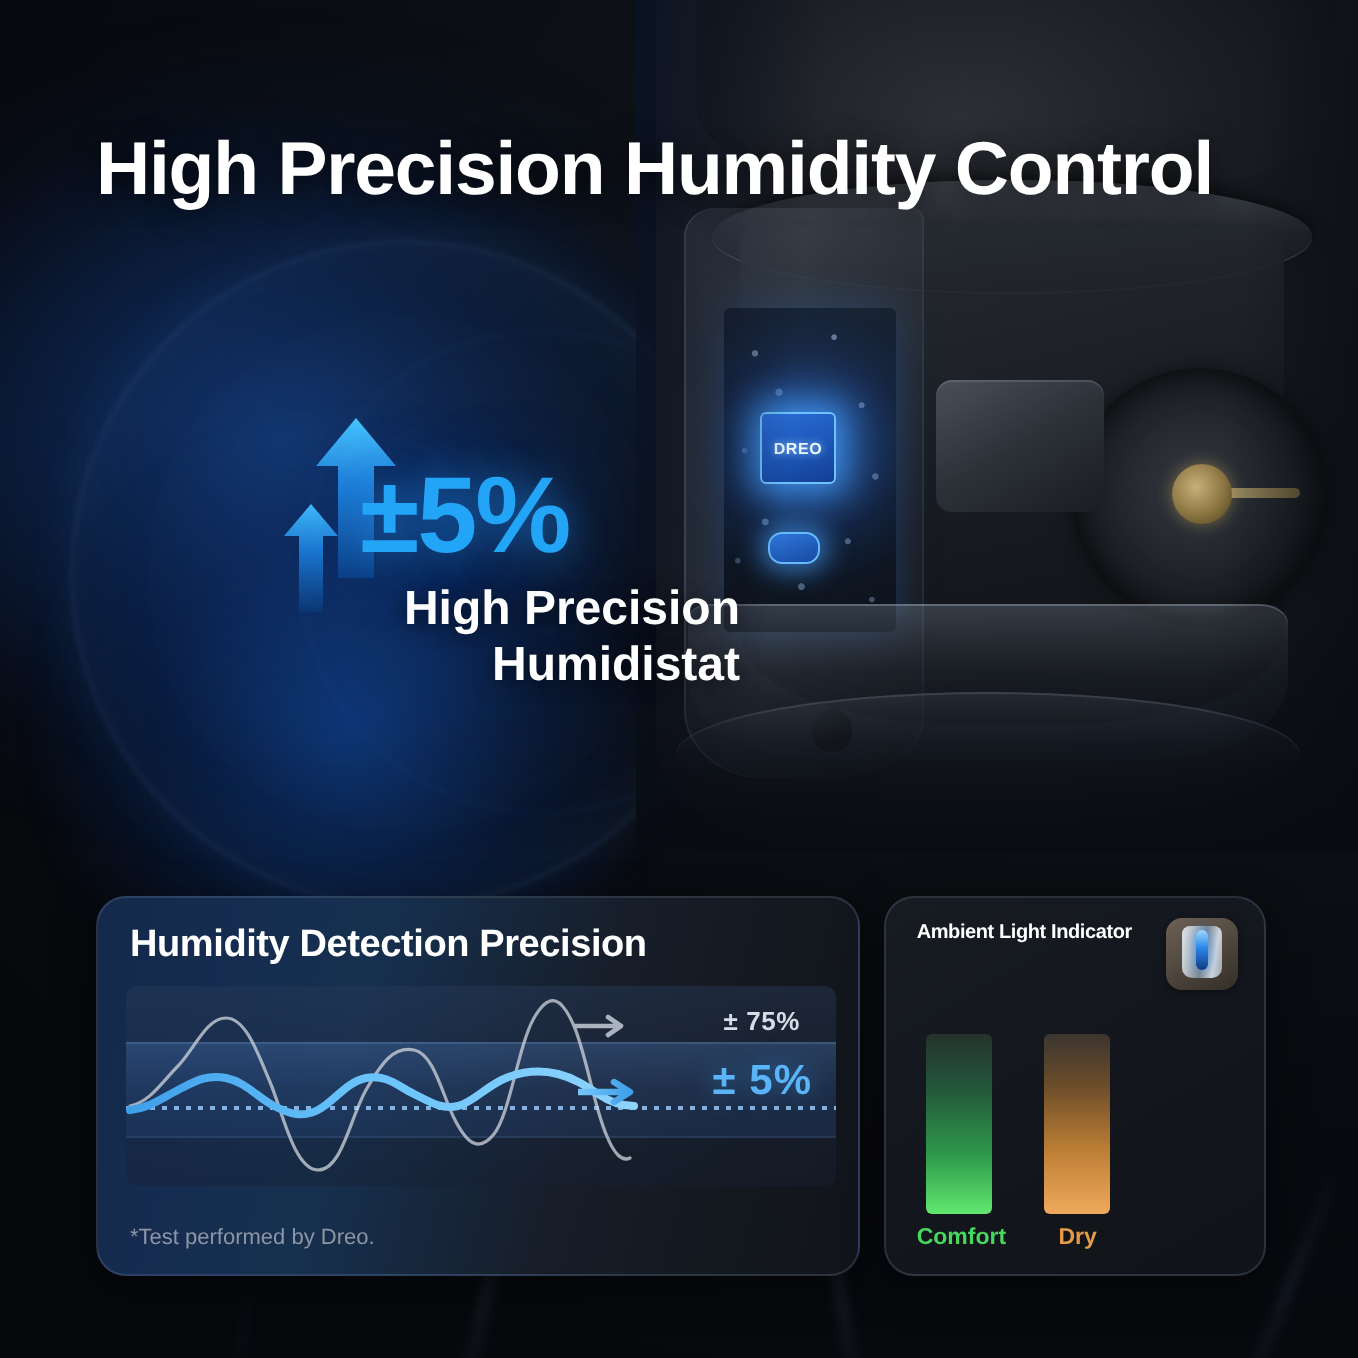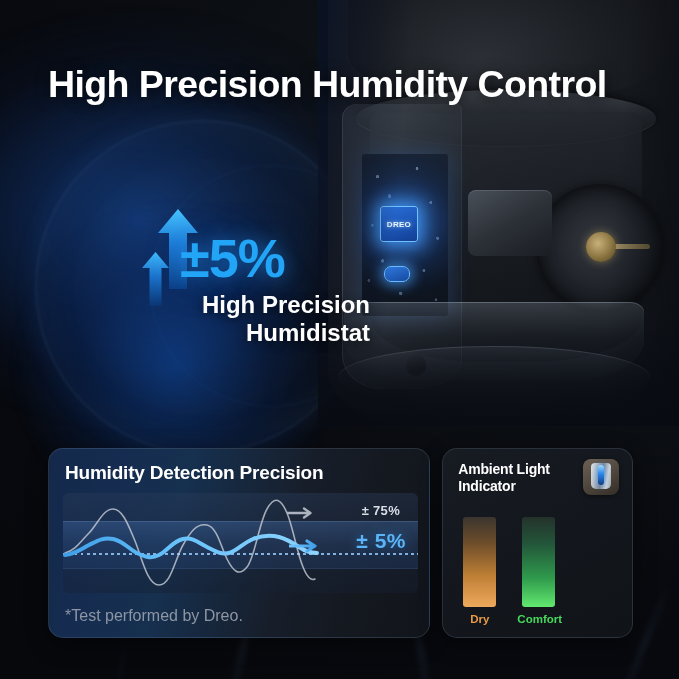--- a/index.html
+++ b/index.html
@@ -192,21 +192,21 @@
     background:linear-gradient(105deg,#14294a 0%,#152c50 16%,#16304f 34%,#171e2a 62%,#14181f 82%,#11151b 100%);
   }
   .card-right{
     width:190px;
     background:linear-gradient(150deg,#171b22 0%,#13171d 55%,#101317 100%);
   }
   .card-title{
     color:#fff;font-weight:700;letter-spacing:-.2px;
   }
   .card-left .card-title{position:absolute;left:16px;top:13px;font-size:19px;}
-  .card-right .card-title{position:absolute;left:15px;top:12px;font-size:14px;line-height:1.22;width:115px;}
+  .card-right .card-title{position:absolute;left:15px;top:12px;font-size:10px;line-height:1.22;width:115px;}
 
   
   .chart{
     position:absolute;left:14px;top:44px;width:355px;height:100px;border-radius:6px;
     background:linear-gradient(180deg,rgba(40,58,88,.45) 0%,rgba(28,42,66,.38) 50%,rgba(22,32,50,.42) 100%);
     overflow:hidden;
   }
   .band5{
     position:absolute;left:0;top:28px;width:100%;height:48px;
     background:linear-gradient(180deg,rgba(74,120,186,.34) 0%,rgba(52,92,154,.26) 50%,rgba(38,70,122,.30) 100%);
@@ -220,21 +220,21 @@
     position:absolute;right:12px;top:36px;color:#5ab4f8;font-size:21px;font-weight:700;letter-spacing:.5px;
     text-shadow:0 0 12px rgba(60,160,250,.5);
   }
   .arrow10{position:absolute;left:224px;top:14px;}
   .arrow5{position:absolute;left:226px;top:46px;}
   .dotline{
     position:absolute;left:0;top:60px;width:100%;height:2px;
     background:repeating-linear-gradient(90deg,rgba(150,200,250,.85) 0 2.5px, rgba(150,200,250,0) 2.5px 6px);
   }
   .footnote{
-    position:absolute;left:16px;bottom:12px;color:#8d96a4;font-size:16px;
+    position:absolute;left:16px;bottom:12px;color:#8d96a4;font-size:11px;
   }
 
   
   .thumb{
     position:absolute;right:13px;top:10px;width:36px;height:36px;border-radius:8px;
     background:linear-gradient(150deg,#6d6156 0%,#4b433a 60%,#332d27 100%);
     overflow:hidden;box-shadow:0 1px 4px rgba(0,0,0,.5);
   }
   .thumb-unit{
     position:absolute;left:8px;top:4px;width:20px;height:26px;border-radius:4px 4px 5px 5px;
@@ -389,24 +389,24 @@
     <div class="card card-right">
       <div class="card-title">Ambient Light Indicator</div>
 
       <div class="thumb">
         <div class="thumb-unit"></div>
         <div class="thumb-glow"></div>
       </div>
 
       <div class="bars">
         <div class="barwrap">
+          <div class="bar bar-comfort"></div>
+          <div class="barlabel lb-comfort">Comfort</div>
+        </div>
+        <div class="barwrap">
           <div class="bar bar-dry"></div>
           <div class="barlabel lb-dry">Dry</div>
         </div>
-        <div class="barwrap">
-          <div class="bar bar-comfort"></div>
-          <div class="barlabel lb-comfort">Comfort</div>
-        </div>
       </div>
     </div>
 
   </div>
 </div>
 
 </body></html>

